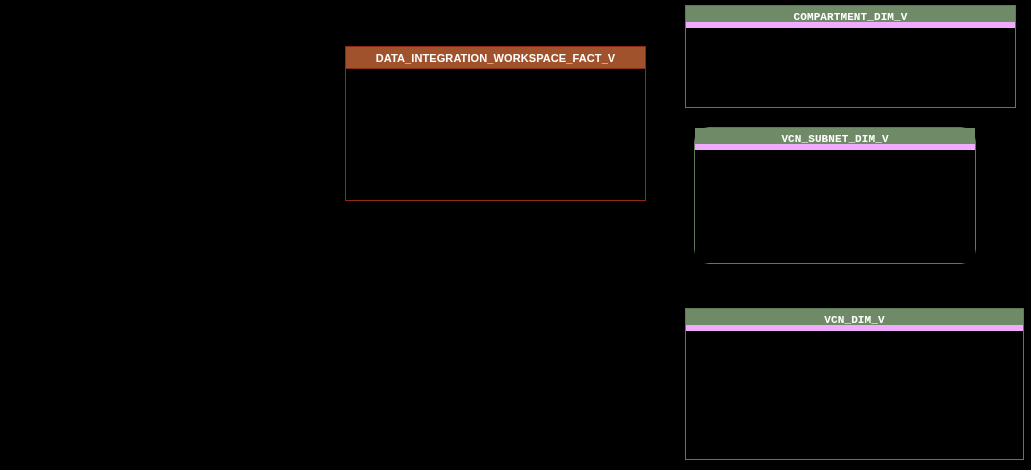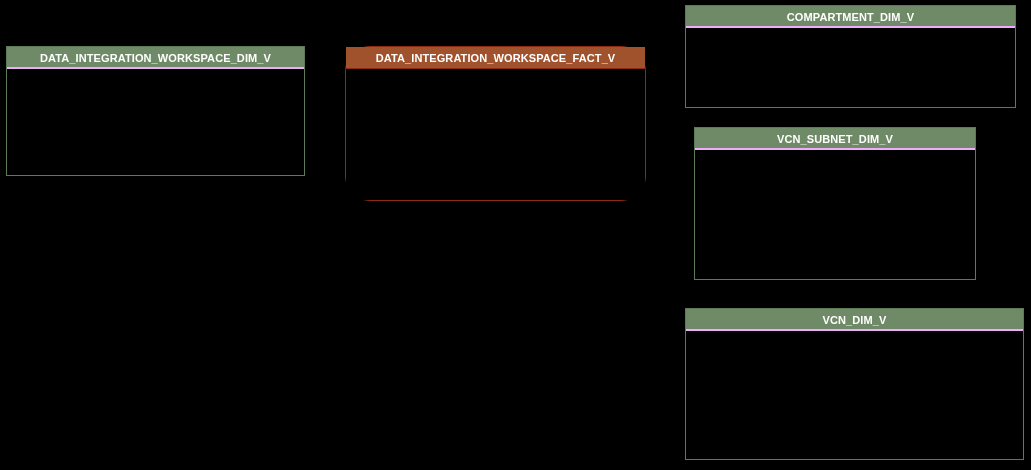--- a/index.html
+++ b/index.html
@@ -23,39 +23,39 @@
     border-style: solid;
     border-width: 1px;
     display: flex;
     flex-direction: column;
   }
   .entity.dim {
     border-color: #5d7a56;
   }
   .entity.fact {
     border-color: #8c2b12;
-    border-radius: 25px;
   }
   .entity-header {
     box-sizing: border-box;
     width: 100%;
     height: 22px;
     line-height: 22px;
     text-align: center;
     color: #ffffff;
     font-size: 11px;
     font-weight: bold;
     letter-spacing: 0.1px;
     white-space: nowrap;
     overflow: hidden;
     flex: 0 0 auto;
   }
   .entity.dim > .entity-header {
     background: #6f8a66;
-    border-bottom: 2px solid #f0abfc;
+    border-bottom: 6px solid #f0abfc;
+    font-family: Liberation Mono, monospace;
   }
   .entity.fact > .entity-header {
     background: #a0522d;
     border-bottom: 1px solid #8c2b12;
   }
   .entity-body {
     flex: 1 1 auto;
     width: 100%;
     background: #000000;
     padding: 0;
@@ -65,39 +65,33 @@
   .attr-list {
     list-style: none;
     margin: 0;
     padding: 0;
   }
 </style>
 </head>
 <body>
 
 <div id="canvas" style="width: 1031px; height: 470px; background: rgb(0, 0, 0);">
-    <div class="entity dim" style="left: 6px; top: 46px; width: 299px; height: 130px;">
-      <div class="entity-header">DATA_INTEGRATION_WORKSPACE_DIM_V</div>
-      <div class="entity-body">
-        <ul class="attr-list"></ul>
-      </div>
-    </div>
     <div class="entity fact" style="left: 345px; top: 46px; width: 301px; height: 155px;">
       <div class="entity-header">DATA_INTEGRATION_WORKSPACE_FACT_V</div>
       <div class="entity-body">
         <ul class="attr-list"></ul>
       </div>
     </div>
     <div class="entity dim" style="left: 685px; top: 5px; width: 331px; height: 103px;">
       <div class="entity-header">COMPARTMENT_DIM_V</div>
       <div class="entity-body">
         <ul class="attr-list"></ul>
       </div>
     </div>
-    <div class="entity dim" style="left: 694px; top: 127px; width: 282px; height: 153px;">
+    <div class="entity dim" style="left: 694px; top: 127px; width: 282px; height: 137px; border-radius: 15px;">
       <div class="entity-header">VCN_SUBNET_DIM_V</div>
       <div class="entity-body">
         <ul class="attr-list"></ul>
       </div>
     </div>
     <div class="entity dim" style="left: 685px; top: 308px; width: 339px; height: 152px; align-items: center;">
       <div class="entity-header">VCN_DIM_V</div>
       <div class="entity-body">
         <ul class="attr-list"></ul>
       </div>

